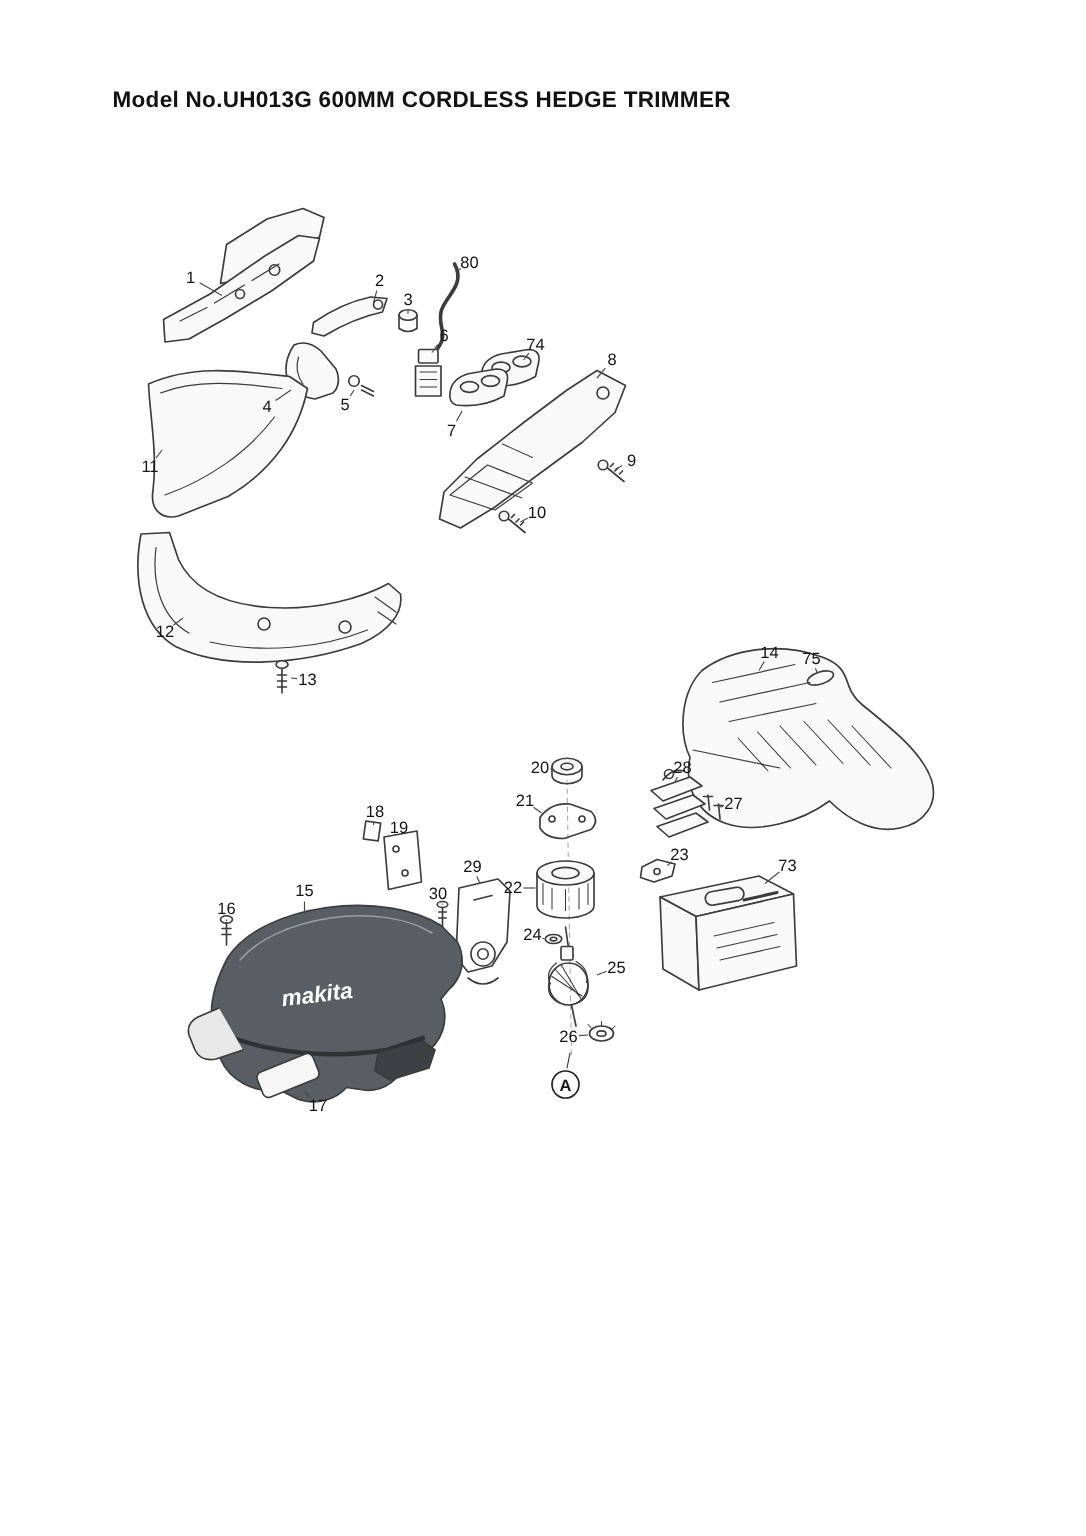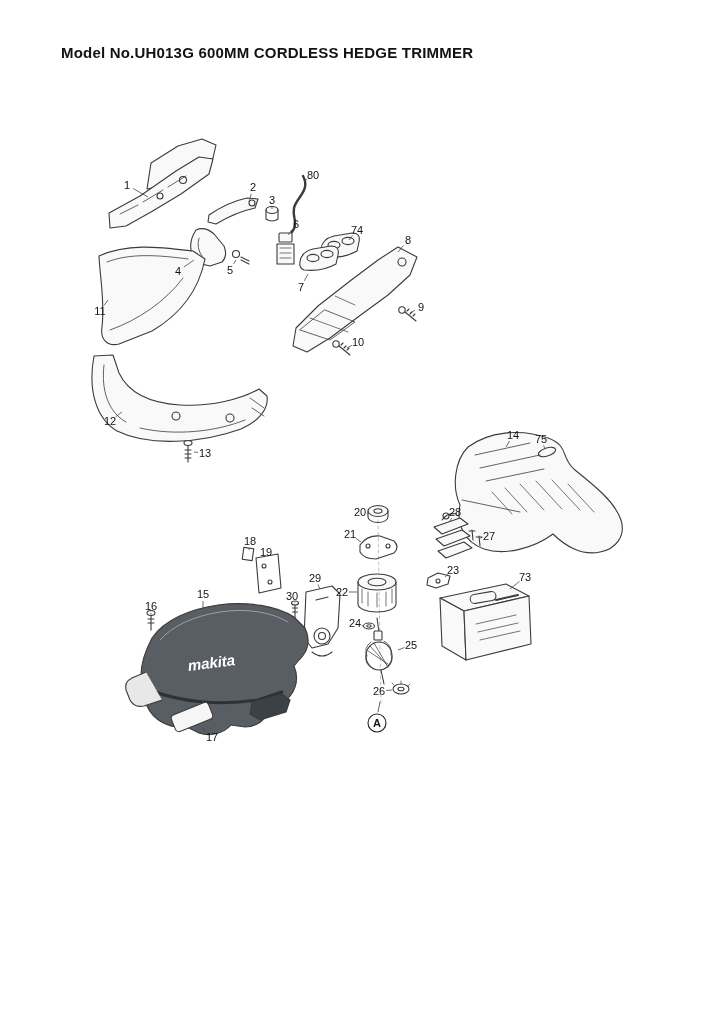--- a/index.html
+++ b/index.html
@@ -1,21 +1,21 @@
 <!DOCTYPE html>
 <html><head>
 <meta charset="utf-8">
 <style>
   html,body{margin:0;padding:0;}
   body{
     width:724px;height:1024px;position:relative;background:#ffffff;
     font-family:"Liberation Sans",sans-serif;overflow:hidden;
   }
   #page-title{
-    position:absolute;left:57px;top:40px;margin:4px;
+    position:absolute;left:57px;top:40px;margin:18px;
     font-size:15px;font-weight:bold;color:#121212;letter-spacing:.2px;
     font-family:"Liberation Sans",sans-serif;
   }
   #diagram-svg{position:absolute;left:0;top:0;}
   .part-num{
     font-size:11px;fill:#141414;text-anchor:middle;
     font-family:"Liberation Sans",sans-serif;
   }
   .leader{stroke:#4a4a4a;stroke-width:.8;}
   .marker-circle{fill:none;stroke:#222;stroke-width:1.1;}

